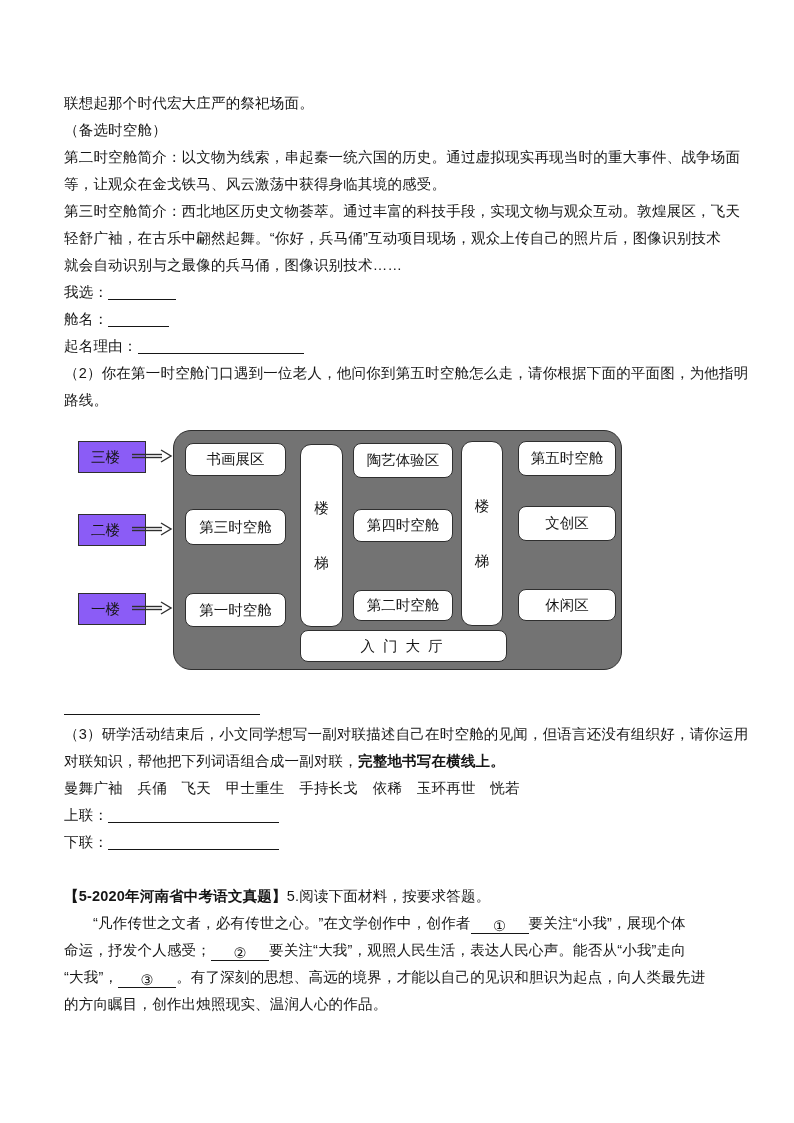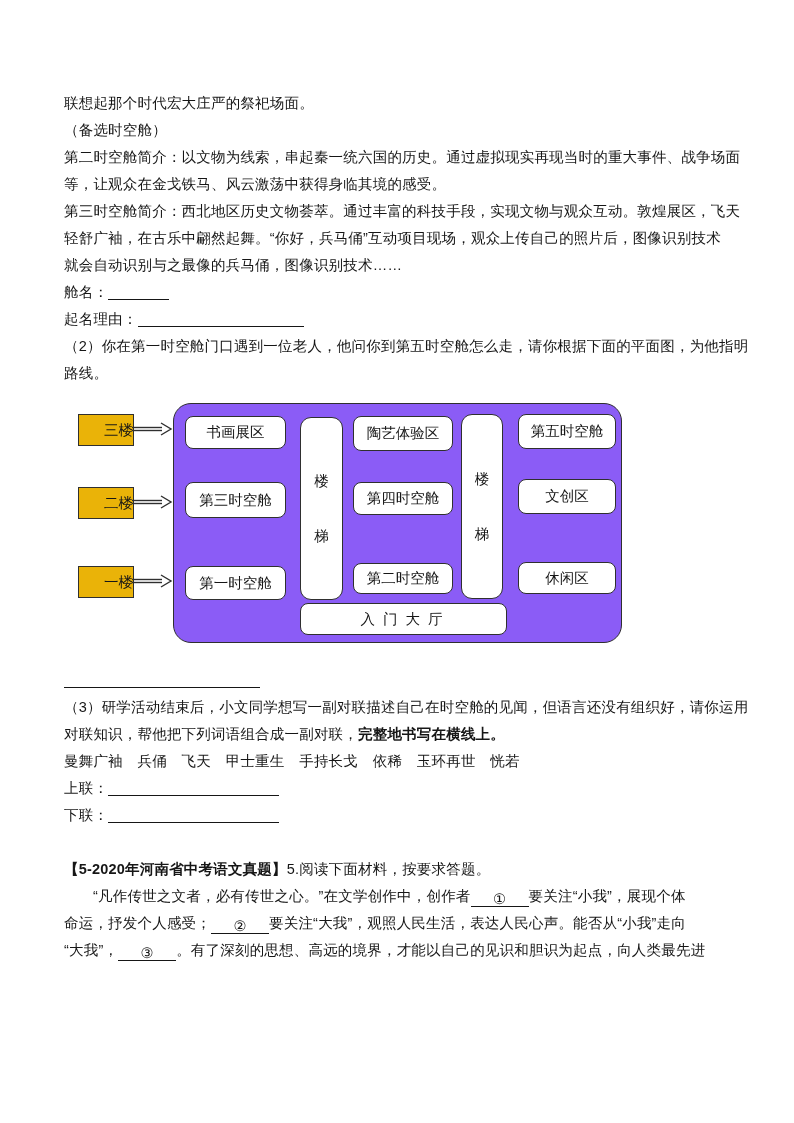--- a/index.html
+++ b/index.html
@@ -36,32 +36,33 @@
   
   .diagram{
     position:relative;
     height:246px;
     margin-top:16px;
   }
   .floorbox{
     position:absolute;
     width:54px;height:30px;
     border:1.6px solid var(--line);
-    background:#eab308;
-    display:flex;align-items:center;justify-content:flex-end;
+    background:#8b5cf6;
+    display:flex;align-items:center;justify-content:flex-start;
     font-size:14.5px;
+    padding-left:12px;
   }
   .arrow{position:absolute;}
   .plan{
     position:absolute;
     left:109px;top:0;
     width:447px;height:238px;
     border:1.8px solid var(--line);
     border-radius:18px;
-    background:#8b5cf6;
+    background:#737373;
   }
   .area{
     position:absolute;
     border:1.6px solid var(--line);
     border-radius:8px;
     background:#fff;
     display:flex;align-items:center;justify-content:center;
     font-size:14.5px;
     white-space:nowrap;
   }
@@ -84,20 +85,21 @@
   <div class="content">
 
     <div id="top-lines">
         <div class="tline"><span>联想起那个时代宏大庄严的祭祀场面。</span></div>
         <div class="tline"><span>（备选时空舱）</span></div>
         <div class="tline"><span>第二时空舱简介：以文物为线索，串起秦一统六国的历史。通过虚拟现实再现当时的重大事件、战争场面</span></div>
         <div class="tline"><span>等，让观众在金戈铁马、风云激荡中获得身临其境的感受。</span></div>
         <div class="tline"><span>第三时空舱简介：西北地区历史文物荟萃。通过丰富的科技手段，实现文物与观众互动。敦煌展区，飞天</span></div>
         <div class="tline"><span>轻舒广袖，在古乐中翩然起舞。“你好，兵马俑”互动项目现场，观众上传自己的照片后，图像识别技术</span></div>
         <div class="tline"><span>就会自动识别与之最像的兵马俑，图像识别技术……</span></div>
+        <div class="tline"><span>我选：</span><span class="blank" style="width: 68px;"></span></div>
         <div class="tline"><span>舱名：</span><span class="blank" style="width: 61px;"></span></div>
         <div class="tline"><span>起名理由：</span><span class="blank" style="width: 166px;"></span></div>
         <div class="tline"><span>（2）你在第一时空舱门口遇到一位老人，他问你到第五时空舱怎么走，请你根据下面的平面图，为他指明</span></div>
         <div class="tline"><span>路线。</span></div>
       </div>
 
     <div class="diagram">
 
       <div class="floorbox" style="left:14px;top:11px">
           <span>三楼</span>
@@ -181,16 +183,17 @@
         <div class="tline"><span>上联：</span><span class="blank" style="width: 171px;"></span></div>
         <div class="tline"><span>下联：</span><span class="blank" style="width: 171px;"></span></div>
       </div>
 
     <div id="bottom-lines">
         <div class="tline">&nbsp;</div>
         <div class="tline"><span class="b">【5-2020年河南省中考语文真题】</span><span>5.阅读下面材料，按要求答题。</span></div>
         <div class="tline indent"><span>“凡作传世之文者，必有传世之心。”在文学创作中，创作者</span><span class="blank" style="width: 58px;">①</span><span>要关注“小我”，展现个体</span></div>
         <div class="tline"><span>命运，抒发个人感受；</span><span class="blank" style="width: 58px;">②</span><span>要关注“大我”，观照人民生活，表达人民心声。能否从“小我”走向</span></div>
         <div class="tline"><span>“大我”，</span><span class="blank" style="width: 58px;">③</span><span>。有了深刻的思想、高远的境界，才能以自己的见识和胆识为起点，向人类最先进</span></div>
+        <div class="tline"><span>的方向瞩目，创作出烛照现实、温润人心的作品。</span></div>
       </div>
 
   </div>
 </div>
 
 </body></html>

